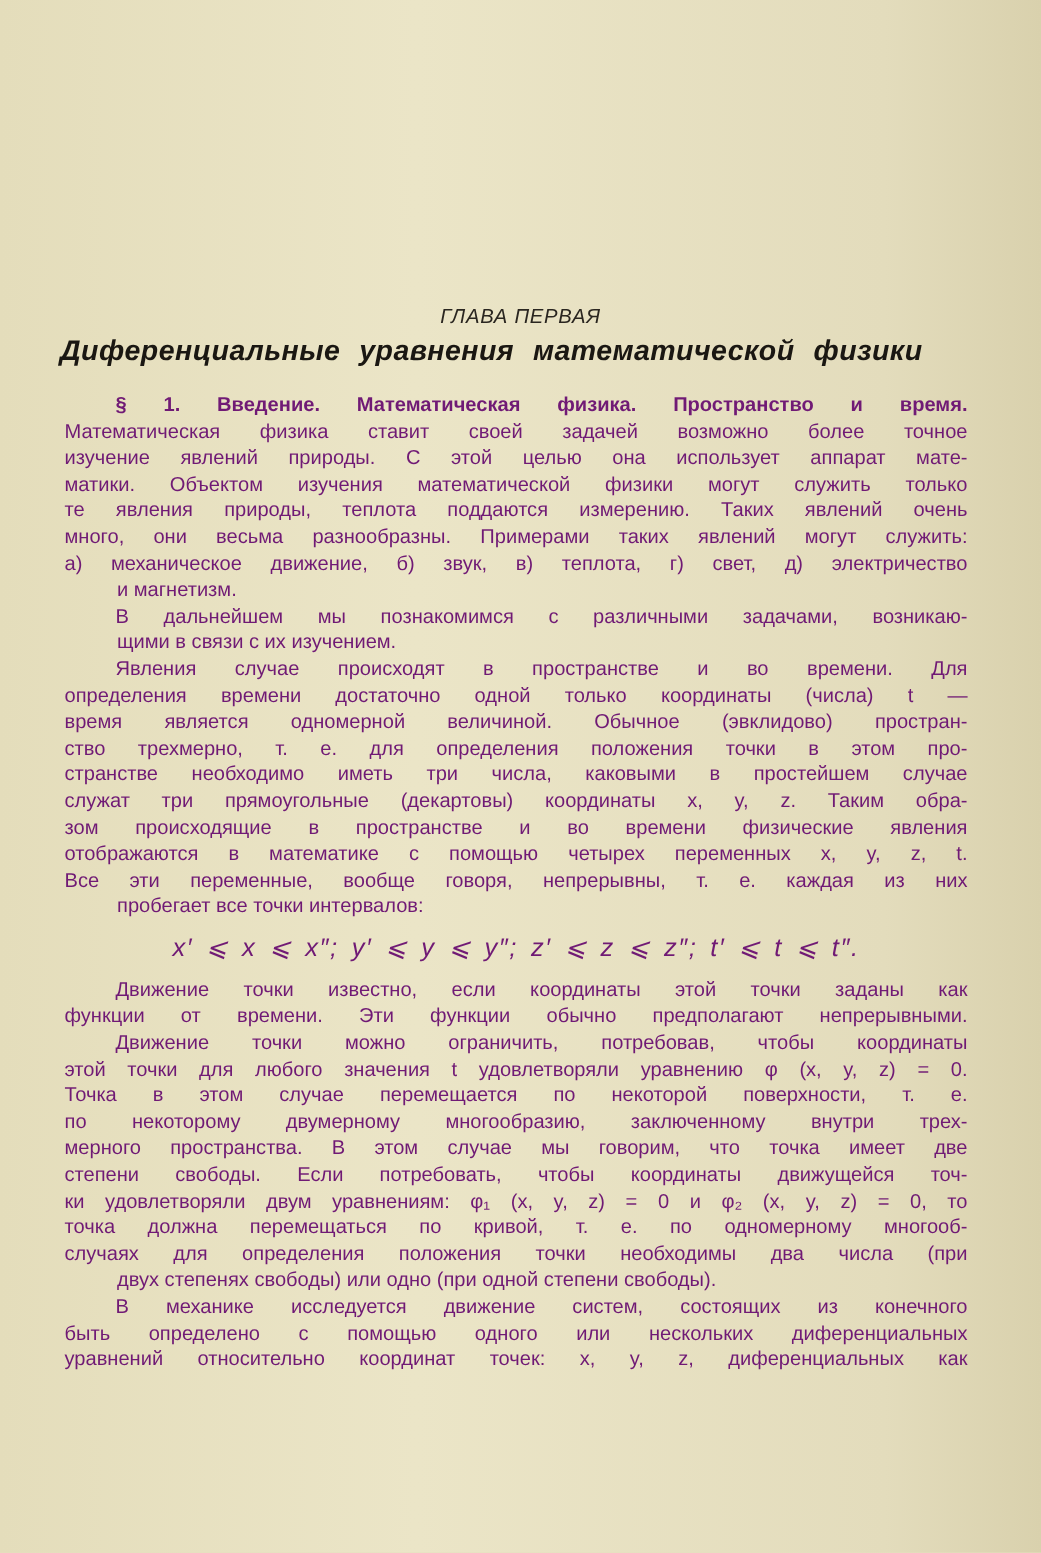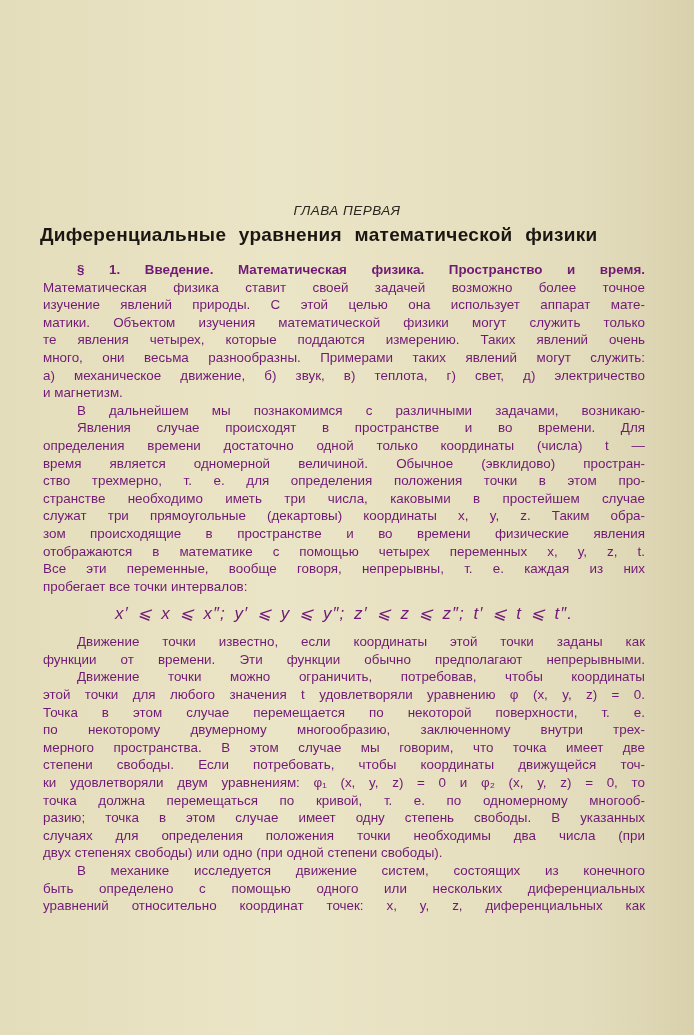--- a/index.html
+++ b/index.html
@@ -31,40 +31,41 @@
     .chapter-title {
       position: absolute;
       top: 224px;
       left: 40px; width: 640px;
       font-weight: bold;
       font-size: 19px;
       word-spacing: 7px;
       letter-spacing: 0.3px;
       color: #1a1712;
       white-space: nowrap;
+      font-style: italic;
     }
     .body-text {
       position: absolute;
       top: 261px;
       left: 43px;
       width: 602px;
       font-family: "Liberation Sans Narrow", "Liberation Sans", sans-serif;
       font-size: 13.4px;
       line-height: 17.6px;
       color: #701a75;
     }
     .line {
       display: block;
       white-space: nowrap;
       text-align: justify;
       text-align-last: justify;
       height: 17.6px;
       transform-origin: left center;
     }
-    .line.last { text-align-last: left; }
+    .line.last { text-align-last: left; margin-left: 35px; }
     .line.indent { padding-left: 34px; }
     .line.section-head { font-weight: bold; }
     .formula {
       display: block;
       text-align: center;
       font-family: Liberation Sans, sans-serif;
       font-style: italic;
       font-size: 17px;
       height: 38px;
       line-height: 38px;
@@ -77,25 +78,26 @@
 
 <div class="page">
   <div class="chapter-label">ГЛАВА ПЕРВАЯ</div>
   <div class="chapter-title">Диференциальные уравнения математической физики</div>
 
   <div class="body-text">
     <span class="line indent section-head">§ 1. Введение. Математическая физика. Пространство и время.</span>
     <span class="line">Математическая физика ставит своей задачей возможно более точное</span>
     <span class="line">изучение явлений природы. С этой целью она использует аппарат мате-</span>
     <span class="line">матики. Объектом изучения математической физики могут служить только</span>
-    <span class="line">те явления четырех, которые поддаются измерению. Таких явлений очень</span>
+    <span class="line">те явления природы, теплота поддаются измерению. Таких явлений очень</span>
     <span class="line">много, они весьма разнообразны. Примерами таких явлений могут служить:</span>
     <span class="line">а) механическое движение, б) звук, в) теплота, г) свет, д) электричество</span>
     <span class="line last">и магнетизм.</span>
     <span class="line indent">В дальнейшем мы познакомимся с различными задачами, возникаю-</span>
+    <span class="line last">щими в связи с их изучением.</span>
     <span class="line indent">Явления случае происходят в пространстве и во времени. Для</span>
     <span class="line">определения времени достаточно одной только координаты (числа) t —</span>
     <span class="line">время является одномерной величиной. Обычное (эвклидово) простран-</span>
     <span class="line">ство трехмерно, т. е. для определения положения точки в этом про-</span>
     <span class="line">странстве необходимо иметь три числа, каковыми в простейшем случае</span>
     <span class="line">служат три прямоугольные (декартовы) координаты x, y, z. Таким обра-</span>
     <span class="line">зом происходящие в пространстве и во времени физические явления</span>
     <span class="line">отображаются в математике с помощью четырех переменных x, y, z, t.</span>
     <span class="line">Все эти переменные, вообще говоря, непрерывны, т. е. каждая из них</span>
     <span class="line last">пробегает все точки интервалов:</span>
@@ -105,20 +107,19 @@
     <span class="line indent">Движение точки известно, если координаты этой точки заданы как</span>
     <span class="line">функции от времени. Эти функции обычно предполагают непрерывными.</span>
     <span class="line indent">Движение точки можно ограничить, потребовав, чтобы координаты</span>
     <span class="line">этой точки для любого значения t удовлетворяли уравнению φ (x, y, z) = 0.</span>
     <span class="line">Точка в этом случае перемещается по некоторой поверхности, т. е.</span>
     <span class="line">по некоторому двумерному многообразию, заключенному внутри трех-</span>
     <span class="line">мерного пространства. В этом случае мы говорим, что точка имеет две</span>
     <span class="line">степени свободы. Если потребовать, чтобы координаты движущейся точ-</span>
     <span class="line">ки удовлетворяли двум уравнениям: φ₁ (x, y, z) = 0 и φ₂ (x, y, z) = 0, то</span>
     <span class="line">точка должна перемещаться по кривой, т. е. по одномерному многооб-</span>
-    <span class="line">разию; точка в этом случае имеет одну степень свободы. В указанных</span>
     <span class="line">случаях для определения положения точки необходимы два числа (при</span>
     <span class="line last">двух степенях свободы) или одно (при одной степени свободы).</span>
     <span class="line indent">В механике исследуется движение систем, состоящих из конечного</span>
     <span class="line">быть определено с помощью одного или нескольких диференциальных</span>
     <span class="line">уравнений относительно координат точек: x, y, z, диференциальных как</span>
   </div>
 </div>
 
 </body></html>

